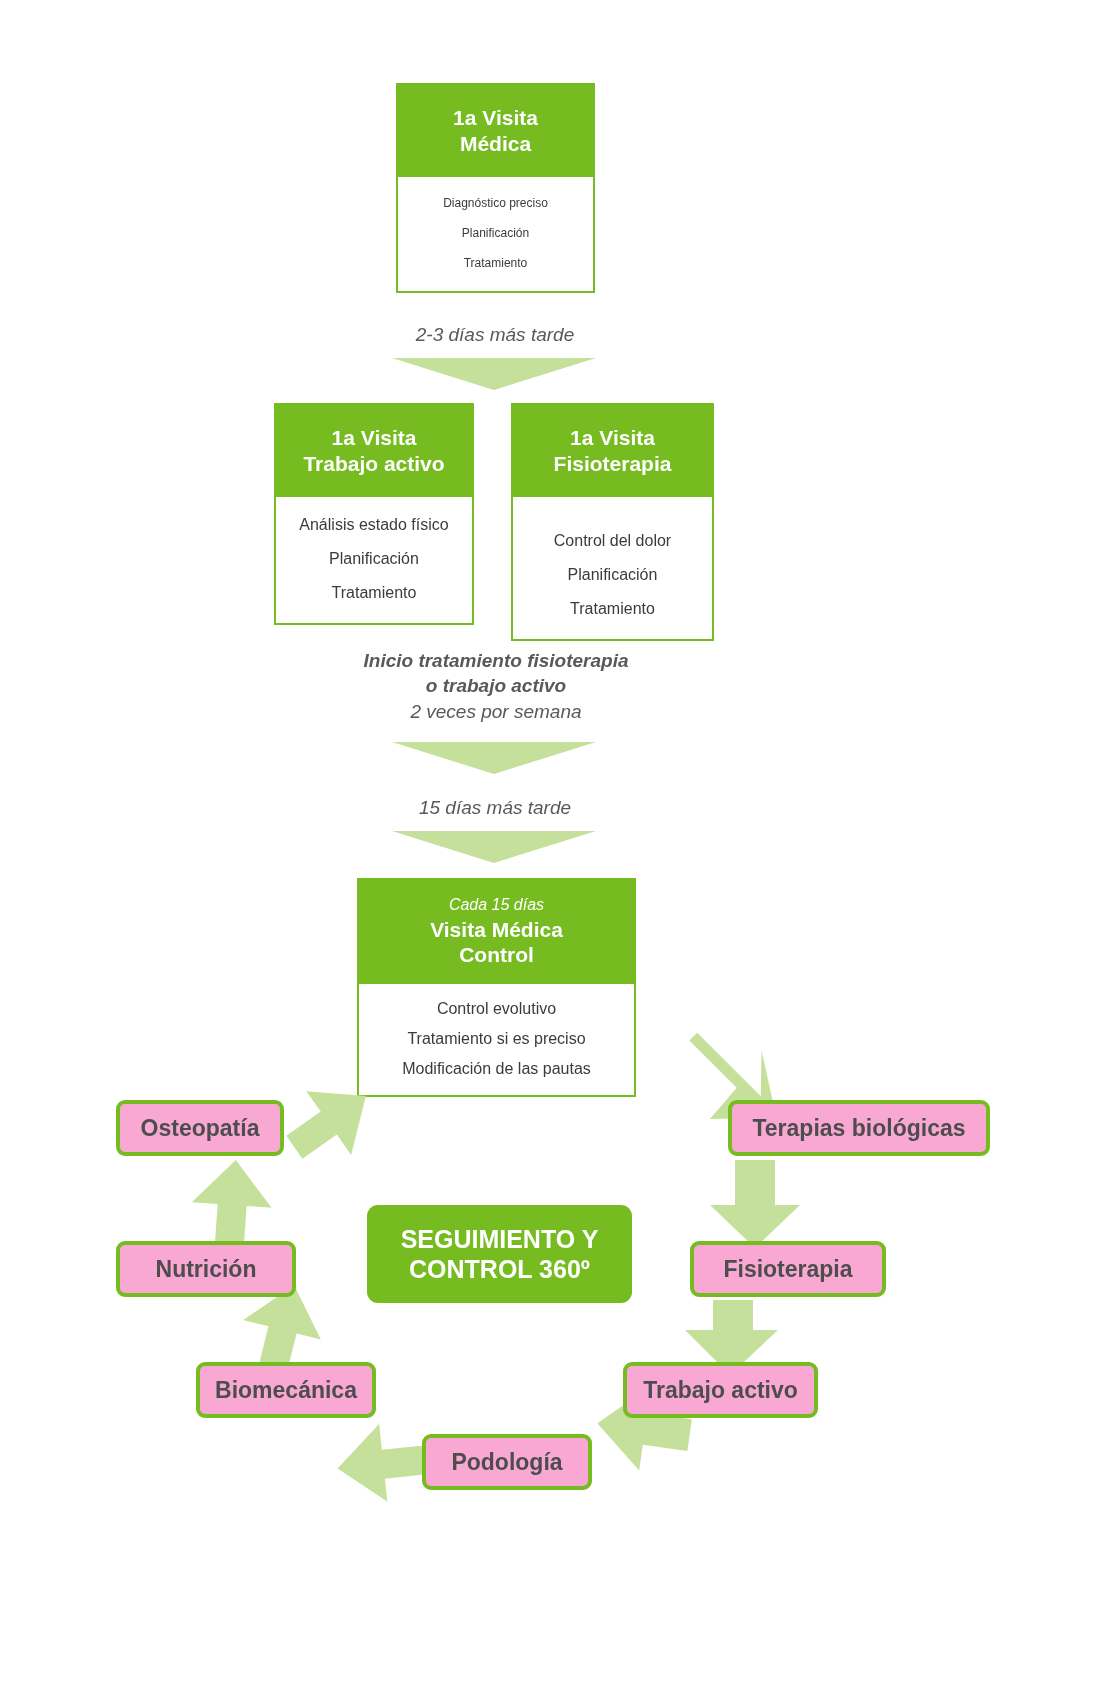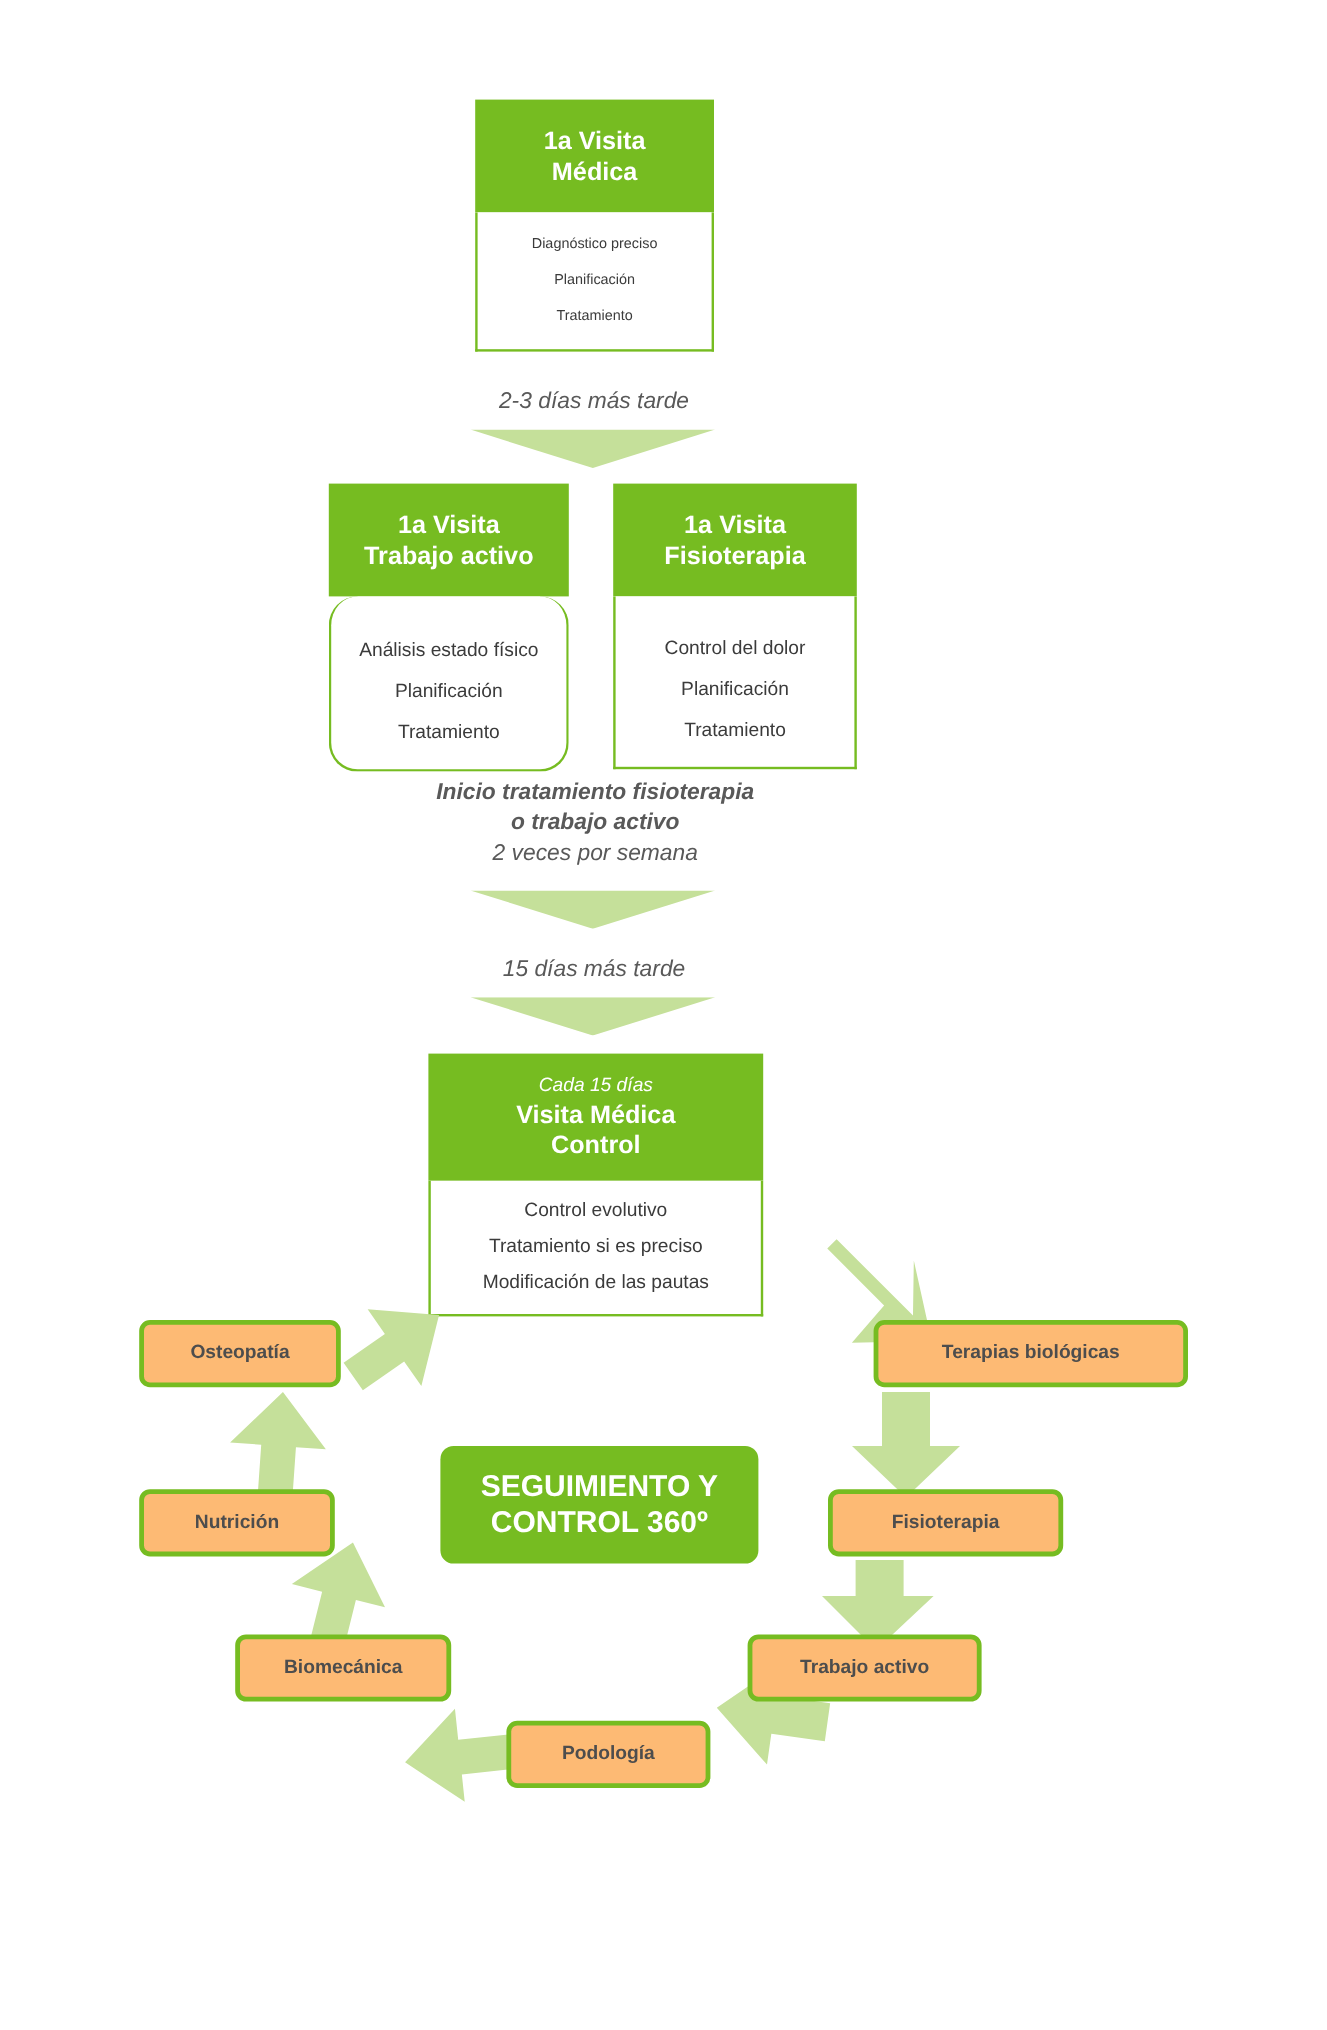--- a/index.html
+++ b/index.html
@@ -65,26 +65,26 @@
   .caption .b { font-weight: bold; display: block; }
   .caption .n { font-weight: normal; display: block; }
 
   
   .downarrow { position: absolute; }
 
   
   .pill {
     position: absolute;
     box-sizing: border-box;
-    background: #fdba74;
+    background: #f9a8d4;
     border: 4px solid #76bc21;
     border-radius: 9px;
     color: #4d4d4d;
     font-weight: bold;
-    font-size: 16px;
+    font-size: 23px;
     display: flex;
     align-items: center;
     justify-content: center;
     text-align: center;
     white-space: nowrap;
   }
 
   
   .hub {
     position: absolute;
@@ -126,21 +126,21 @@
   </div>
   <svg class="downarrow" style="left:392px; top:358px;" width="204" height="32" viewBox="0 0 204 32">
     <polygon points="0,0 204,0 102,32" fill="#c5e09a"></polygon>
   </svg>
 
   <div class="flowbox" style="left:274px; top:403px; width:200px;">
     <div class="fb-head" style="font-size:21px; padding:22px 6px 21px 6px;">
       <span>1a Visita</span><br>
       <span>Trabajo activo</span>
     </div>
-    <div class="fb-body" style="font-size:16px; padding:38px 4px 22px 4px;border-radius:24px;">
+    <div class="fb-body" style="font-size:16px; padding:20px 4px 22px 4px;">
       <div class="li" style="margin-bottom:18px;">Análisis estado físico</div>
       <div class="li" style="margin-bottom:18px;">Planificación</div>
       <div class="li">Tratamiento</div>
     </div>
   </div>
 
   <div class="flowbox" style="left:511px; top:403px; width:203px;">
     <div class="fb-head" style="font-size:21px; padding:22px 6px 21px 6px;">
       <span>1a Visita</span><br>
       <span>Fisioterapia</span>
@@ -236,21 +236,21 @@
   </div>
 
   <div class="pill" style="left:422px; top:1434px; width:170px; height:56px;">
     <span>Podología</span>
   </div>
 
   <div class="pill" style="left:196px; top:1362px; width:180px; height:56px;">
     <span>Biomecánica</span>
   </div>
 
-  <div class="pill" style="left:116px; top:1241px; width:163px; height:56px;">
+  <div class="pill" style="left:116px; top:1241px; width:180px; height:56px;">
     <span>Nutrición</span>
   </div>
 
   <div class="pill" style="left:116px; top:1100px; width:168px; height:56px;">
     <span>Osteopatía</span>
   </div>
 
 </div>
 
 </body></html>

